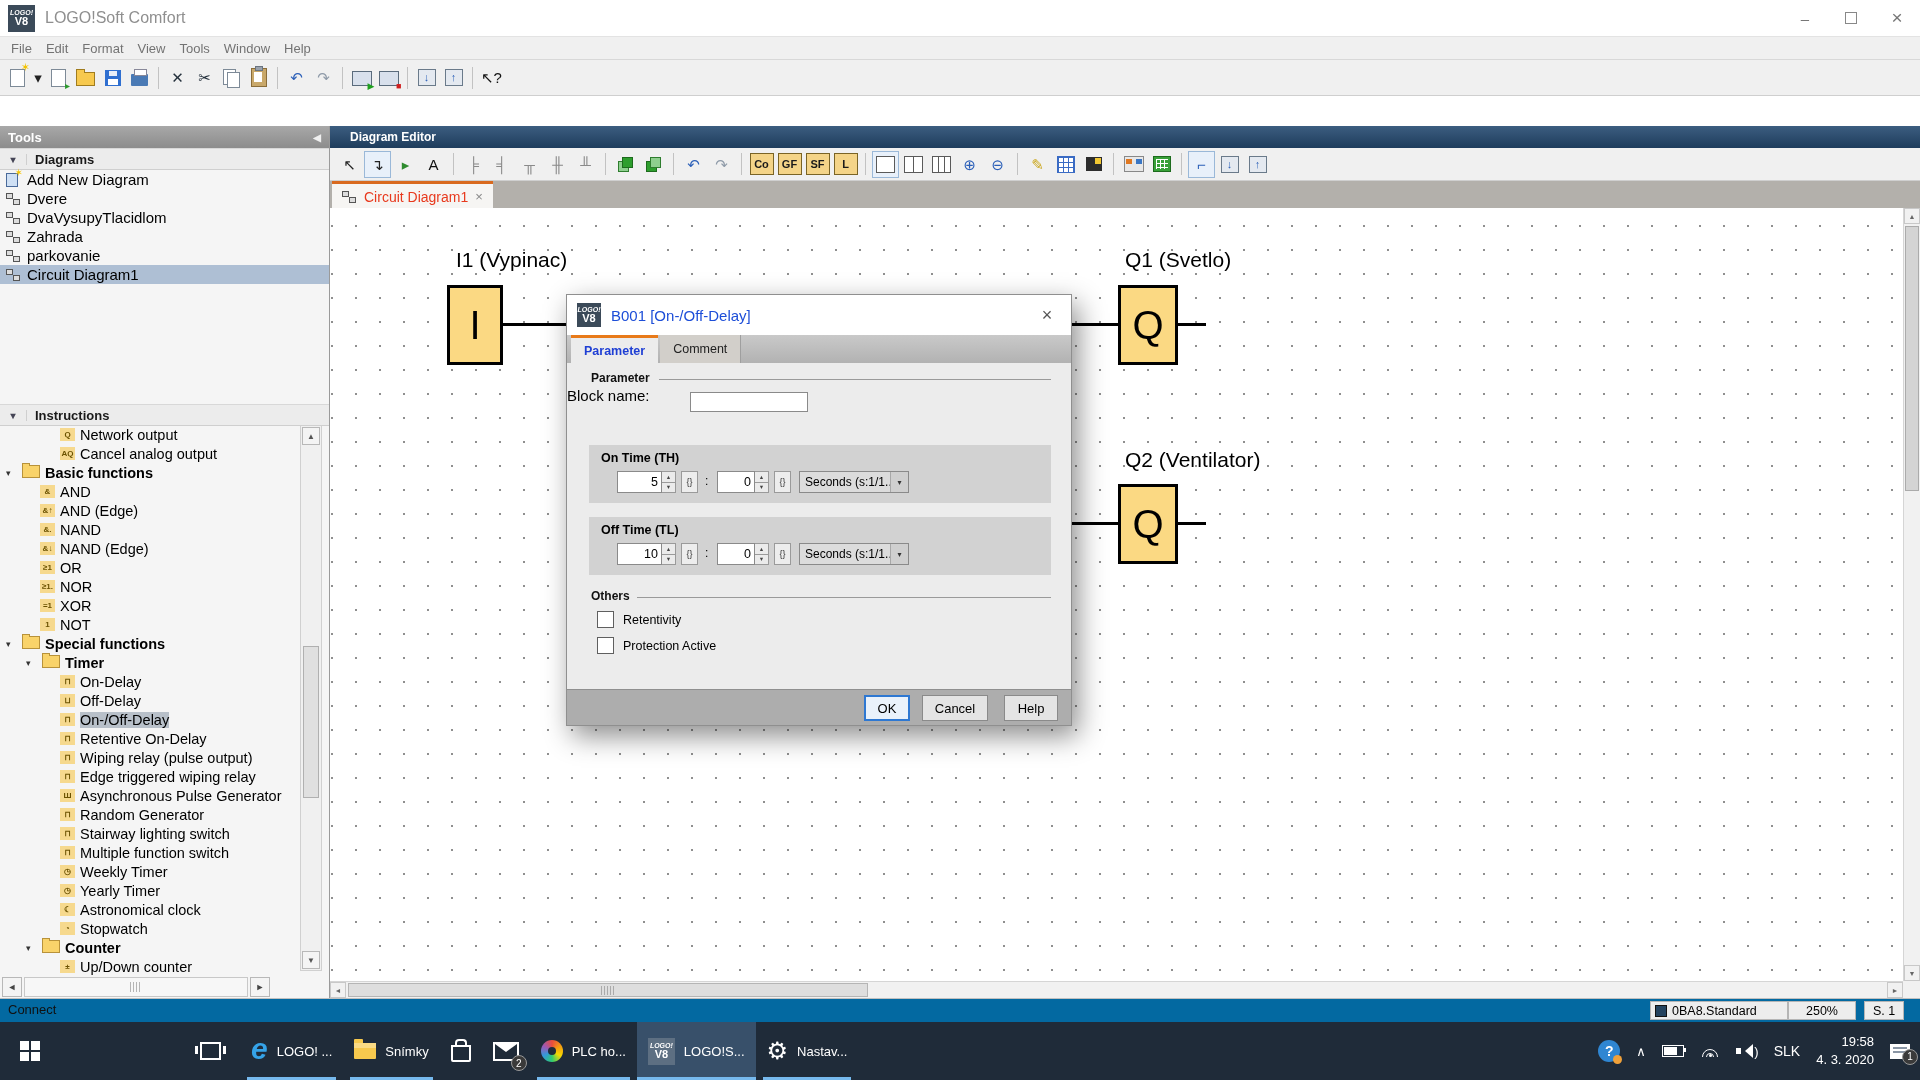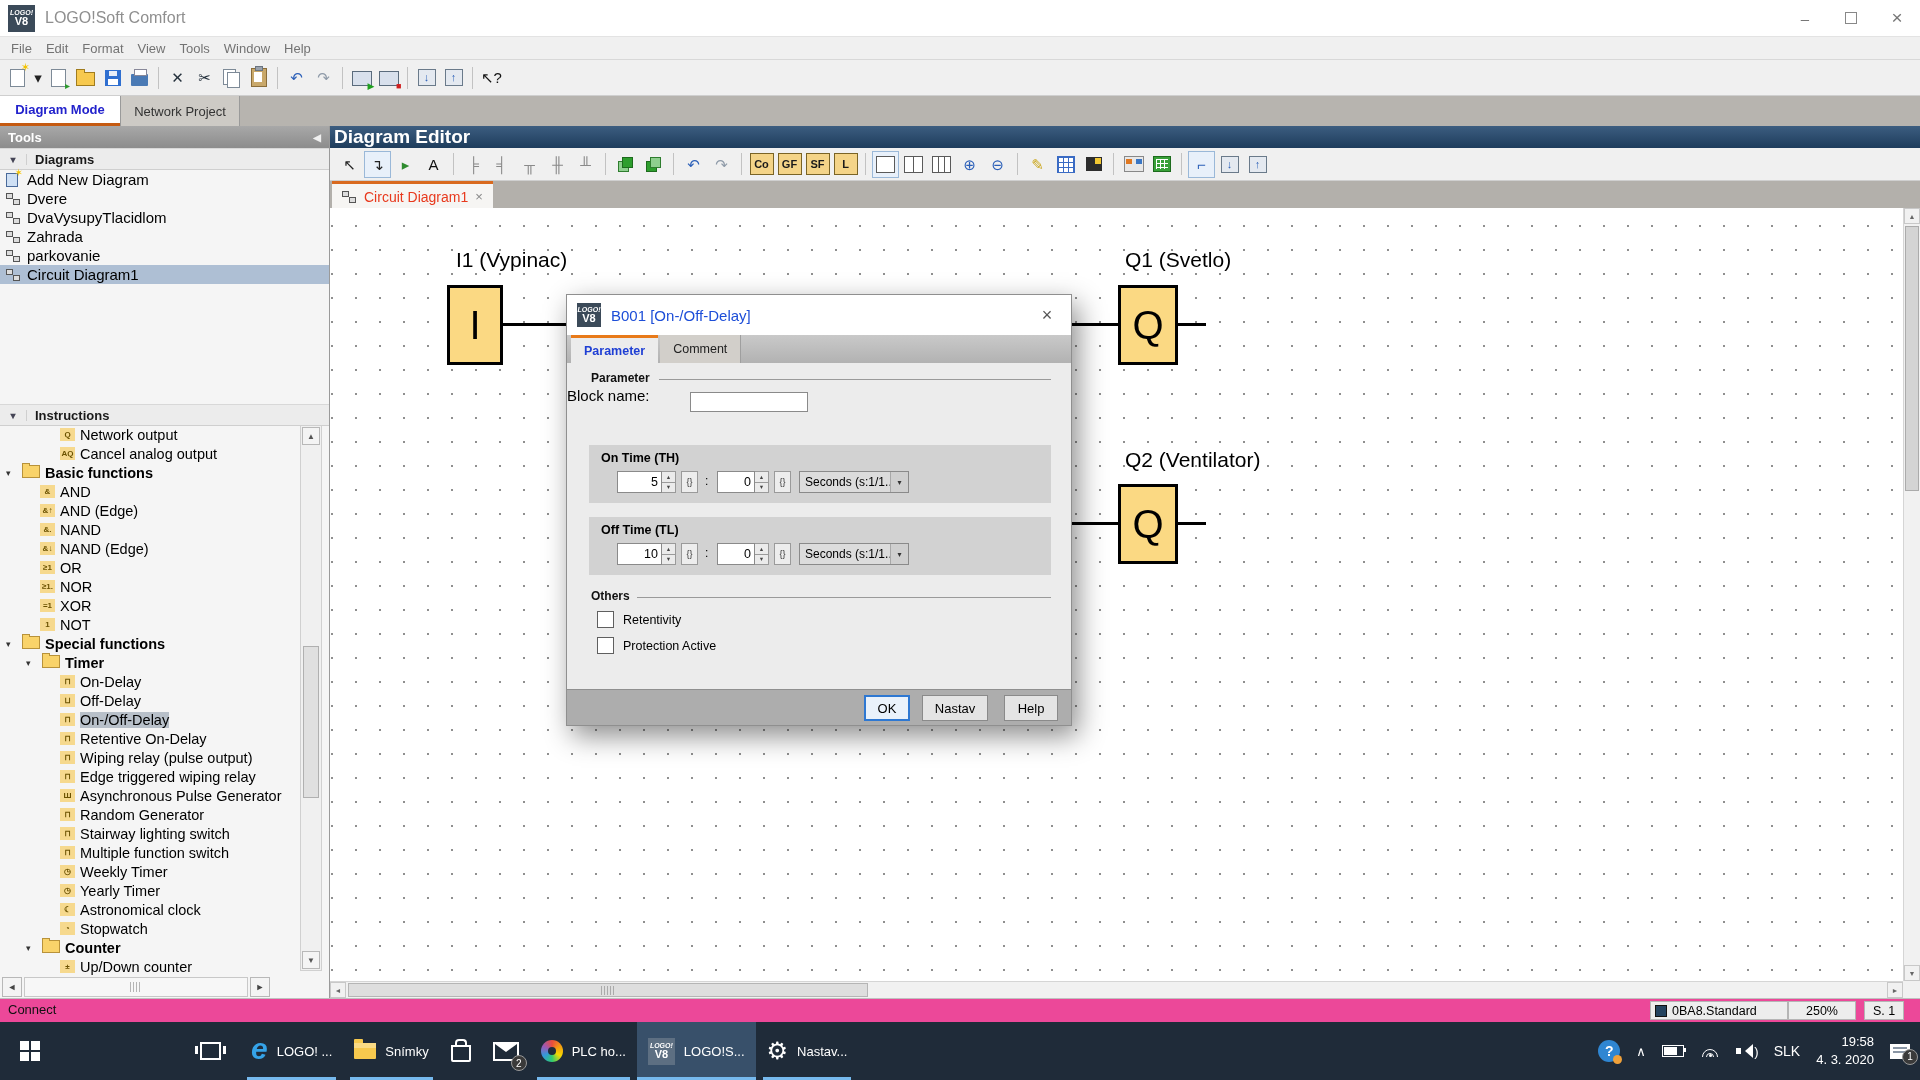--- a/index.html
+++ b/index.html
@@ -108,21 +108,21 @@
   .scr-thumb{position:absolute;left:2px;right:2px;top:220px;height:150px;background:#e0e0e0;border:1px solid #b0b0b0}
   .lp-hscroll{position:absolute;left:0;right:0;top:849px;height:24px}
   .hs-btn{position:absolute;top:2px;width:20px;height:20px;border:1px solid #b8b8b8;background:#f4f4f4;display:flex;align-items:center;justify-content:center;font-size:9px;color:#444;box-sizing:border-box}
   .hs-left{left:2px}
   .hs-right{left:250px}
   .hs-track{position:absolute;left:24px;top:2px;width:224px;height:20px;border:1px solid #c8c8c8;background:#f7f7f7;box-sizing:border-box;display:flex;align-items:center;justify-content:center}
   .hs-grip{width:12px;height:10px;background:repeating-linear-gradient(90deg,#b5b5b5 0 1px,transparent 1px 3px)}
 
   
   .editor{position:absolute;left:330px;top:126px;right:0;height:872px;background:#fff}
-  .ed-title{height:22px;background:linear-gradient(180deg,#3c5d80,#1e3c5c);color:#fff;font-size:19px;font-weight:bold;display:flex;align-items:center;padding-left:4px}
+  .ed-title{height:22px;background:linear-gradient(180deg,#3c5d80,#1e3c5c);color:#fff;font-size:12px;font-weight:bold;display:flex;align-items:center;padding-left:20px}
   .ed-toolbar{height:32px;background:#f0f0f0;border-bottom:1px solid #cfcfcf;display:flex;align-items:center;padding-left:6px;gap:1px}
   .doc-tabs{height:28px;background:#b3b0ab;display:flex;align-items:stretch}
   .doc-tab{height:28px;margin-left:2px;background:#f6f5f3;border-top:3px solid #d96a1f;display:flex;align-items:center;gap:7px;padding:0 10px;box-sizing:border-box}
   .doc-tab-label{color:#e8391d;font-size:14px}
   .doc-tab-close{color:#888;font-size:13px}
   .canvas{position:absolute;left:0;top:82px;right:17px;bottom:17px;background:#fff;background-image:radial-gradient(circle,#8f8f8f 1.1px,transparent 1.5px);background-size:24px 24px;background-position:14px 6px;overflow:hidden}
   .blk{position:absolute;background:#fbd983;border:3px solid #000;box-sizing:border-box;display:flex;align-items:center;justify-content:center}
   .blk span{font-size:40px;color:#000}
   .blk-label{position:absolute;font-size:21px;color:#000;white-space:nowrap}
   .wire{position:absolute;height:3px;background:#000}
@@ -178,21 +178,21 @@
   #cb-row-2{top:274px}
   .checkbox{width:17px;height:17px;background:#fff;border:1px solid #5f5f5f;box-sizing:border-box}
   .cb-label{font-size:12.5px}
   .dlg-footer{position:absolute;left:0;right:0;bottom:0;height:36px;background:#adadad;border-top:1px solid #8f8f8f;box-sizing:border-box}
   .dlg-btn{position:absolute;top:5px;height:26px;background:#e4e4e4;border:1px solid #8a8a8a;font-size:13px;display:flex;align-items:center;justify-content:center;box-sizing:border-box}
   #btn-ok{left:297px;width:46px;border:2px solid #2e78d2;background:#eaf2fb}
   #btn-cancel{left:355px;width:66px}
   #btn-help{left:437px;width:54px}
 
   
-  .statusbar{position:absolute;left:0;top:998px;width:100%;height:24px;background:#ec4899;border-top:1px solid #c0c0c0;box-sizing:border-box;font-size:13px}
+  .statusbar{position:absolute;left:0;top:998px;width:100%;height:24px;background:#0369a1;border-top:1px solid #c0c0c0;box-sizing:border-box;font-size:13px}
   .sb-left{position:absolute;left:8px;top:3px;color:#111}
   .sb-box{position:absolute;top:2px;height:19px;border:1px solid #b5b5b5;display:flex;align-items:center;font-size:12.5px;box-sizing:border-box;background:#ededed}
   #sb-device{left:1650px;width:138px;gap:5px;padding-left:4px}
   #sb-zoom{left:1788px;width:68px;justify-content:center}
   #sb-page{left:1864px;width:40px;justify-content:center}
   .sb-ic{width:12px;height:12px;background:#24435f;border:1px solid #111;box-sizing:border-box;flex:none}
 
   
   .taskbar{position:absolute;left:0;top:1022px;width:100%;height:58px;background:#1f2b39;display:flex;align-items:center;color:#fff}
   .tk-start{width:60px;height:58px;display:flex;align-items:center;justify-content:center;flex:none}
@@ -335,24 +335,20 @@
       </div>
       <div class="tb-btn">
         <span class="tb-ic k-eth-up"></span>
       </div>
       <div class="tb-sep"></div>
       <div class="tb-btn">
         <span class="tb-ic" style="color: rgb(17, 17, 17);">↖?</span>
       </div>
     </div>
 
-  <div class="modetabs">
-    <div class="modetab active">Diagram Mode</div>
-    <div class="modetab inactive">Network Project</div>
-  </div>
 
   <div class="leftpanel">
     <div class="tools-header">
       <span>Tools</span>
       <span class="collapse-btn">◀</span>
     </div>
     <div class="sec-header" id="diagrams-header">
       <span class="sec-chev">▾</span>
       <span class="sec-title">Diagrams</span>
     </div>
@@ -741,21 +737,21 @@
         <span class="checkbox"></span>
         <span class="cb-label">Retentivity</span>
       </div>
       <div class="cb-row" id="cb-row-2">
         <span class="checkbox"></span>
         <span class="cb-label">Protection Active</span>
       </div>
     </div>
     <div class="dlg-footer">
       <div class="dlg-btn" id="btn-ok">OK</div>
-      <div class="dlg-btn" id="btn-cancel">Nastav</div>
+      <div class="dlg-btn" id="btn-cancel">Cancel</div>
       <div class="dlg-btn" id="btn-help">Help</div>
     </div>
   </div>
 
   <div class="statusbar">
     <span class="sb-left">Connect</span>
     <div class="sb-box" id="sb-device">
       <span class="sb-ic"></span>
       <span>0BA8.Standard</span>
     </div>

